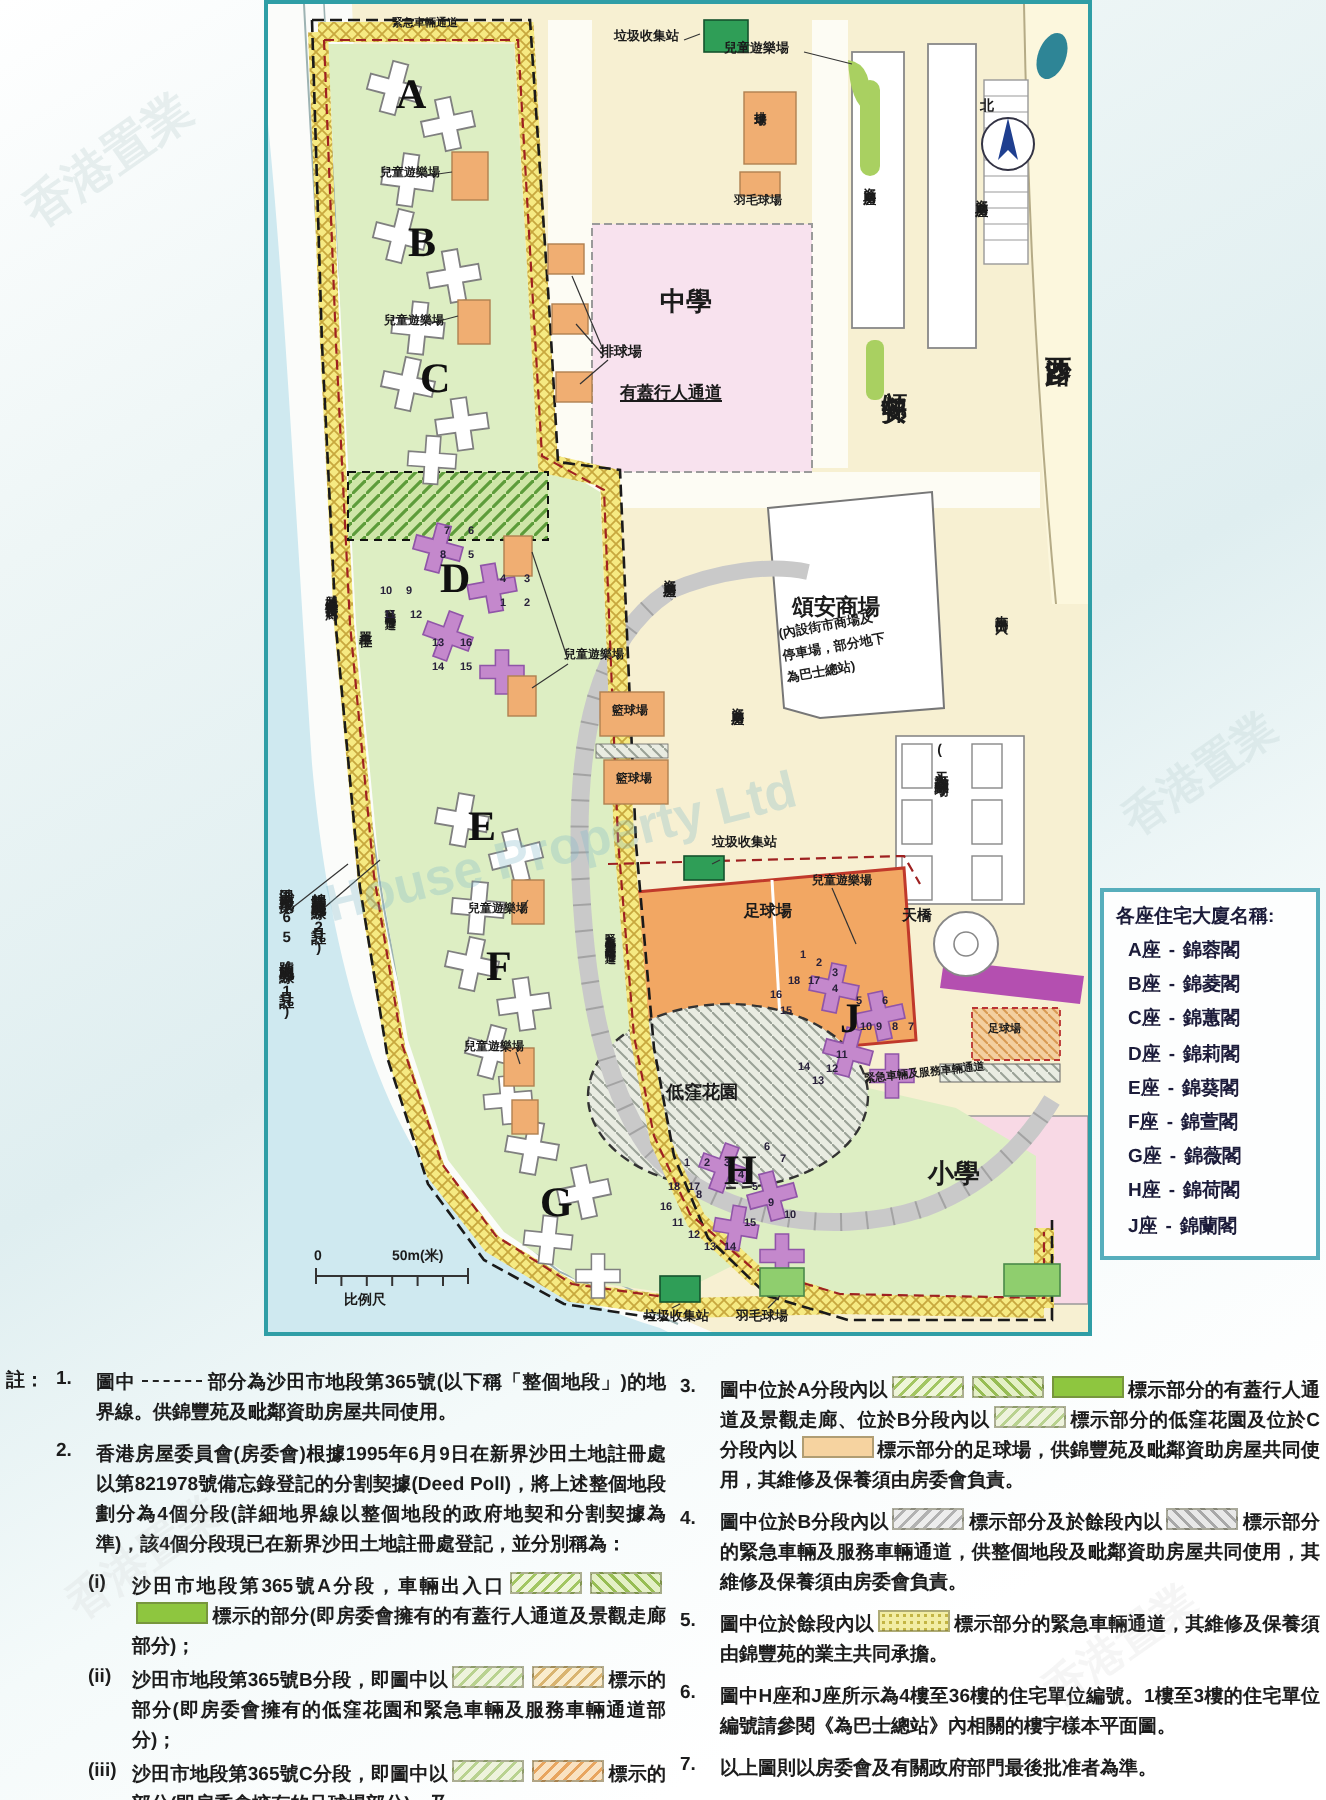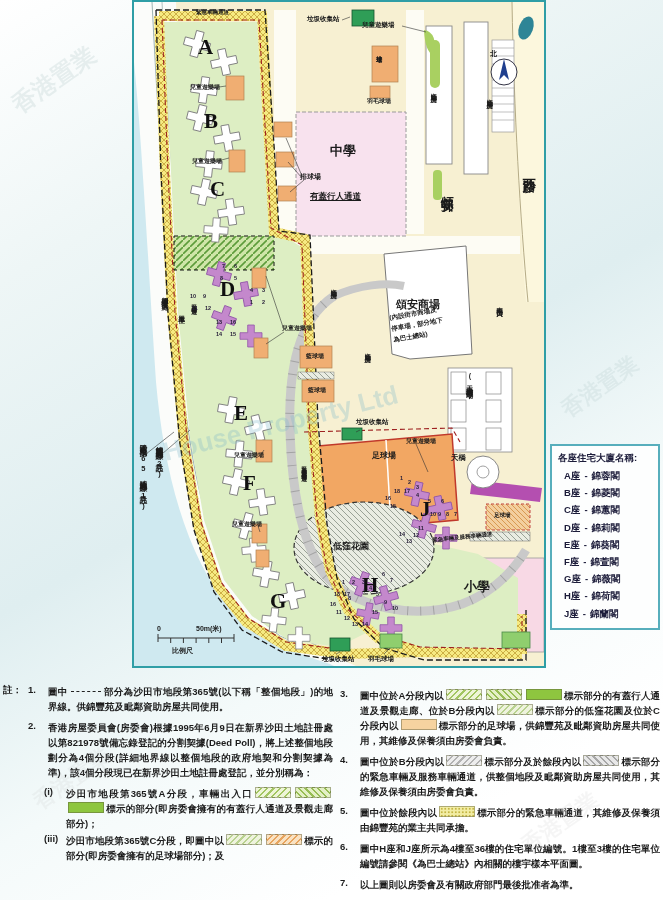--- a/index.html
+++ b/index.html
@@ -382,20 +382,24 @@
         </div>
         <div class="note-item">
           <span class="nnum">2.</span>
           <div class="ntext"><span>香港房屋委員會(房委會)根據1995年6月9日在新界沙田土地註冊處以第821978號備忘錄登記的分割契據(Deed Poll)，將上述整個地段劃分為4個分段(詳細地界線以整個地段的政府地契和分割契據為準)，該4個分段現已在新界沙田土地註冊處登記，並分別稱為：</span></div>
         </div>
         <div class="note-item sub">
           <span class="nnum">(i)</span>
           <div class="ntext"><span>沙田市地段第365號A分段，車輛出入口</span><span class="sw g1"></span><span class="sw g2"></span><span class="sw g3"></span><span>標示的部分(即房委會擁有的有蓋行人通道及景觀走廊部分)；</span></div>
         </div>
         <div class="note-item sub">
+          <span class="nnum">(ii)</span>
+          <div class="ntext"><span>沙田市地段第365號B分段，即圖中以</span><span class="sw gl"></span><span class="sw o1"></span><span>標示的部分(即房委會擁有的低窪花園和緊急車輛及服務車輛通道部分)；</span></div>
+        </div>
+        <div class="note-item sub">
           <span class="nnum">(iii)</span>
           <div class="ntext"><span>沙田市地段第365號C分段，即圖中以</span><span class="sw gl"></span><span class="sw o2"></span><span>標示的部分(即房委會擁有的足球場部分)；及</span></div>
         </div>
       </div>
     <div id="ncol-right" class="ncol">
         <div class="note-item">
           <span class="nnum">3.</span>
           <div class="ntext"><span>圖中位於A分段內以</span><span class="sw g1"></span><span class="sw g2"></span><span class="sw g3"></span><span>標示部分的有蓋行人通道及景觀走廊、位於B分段內以</span><span class="sw gl"></span><span>標示部分的低窪花園及位於C分段內以</span><span class="sw o3"></span><span>標示部分的足球場，供錦豐苑及毗鄰資助房屋共同使用，其維修及保養須由房委會負責。</span></div>
         </div>
         <div class="note-item">

